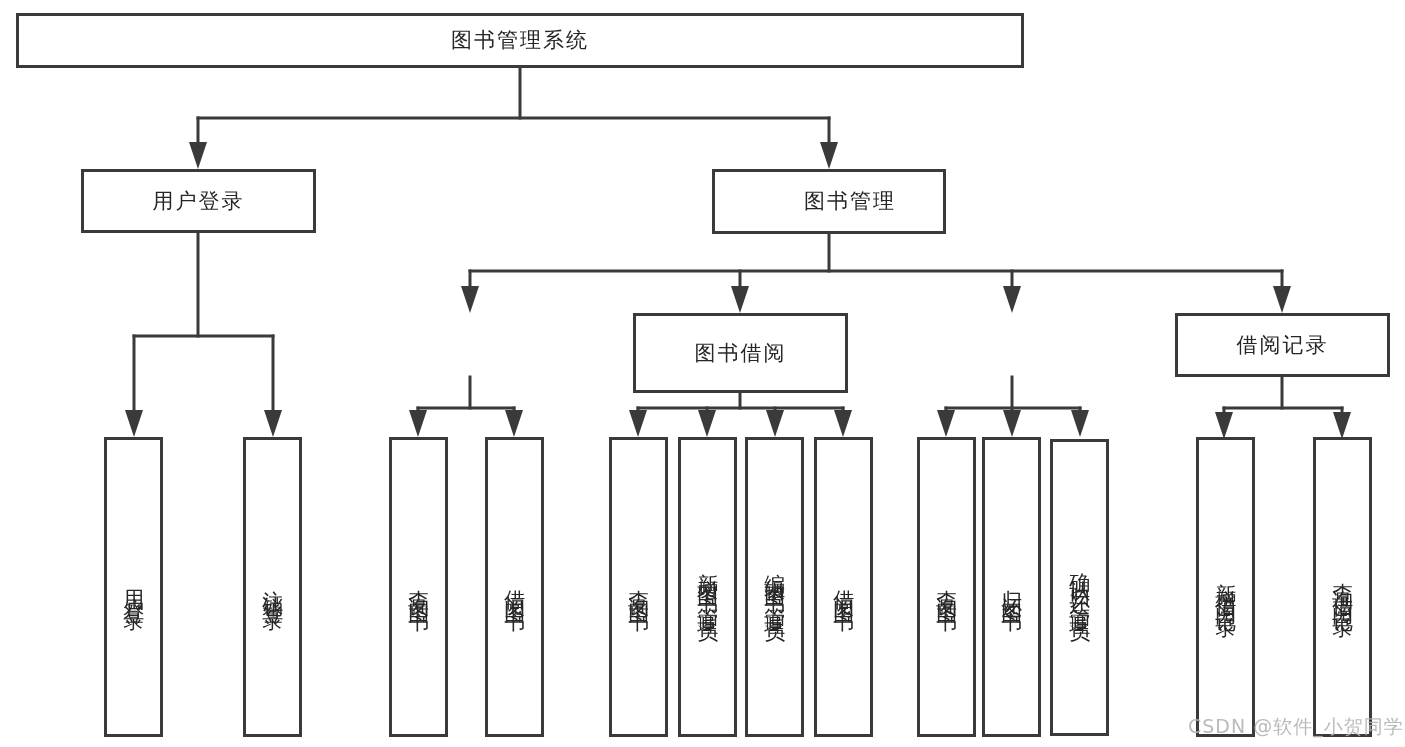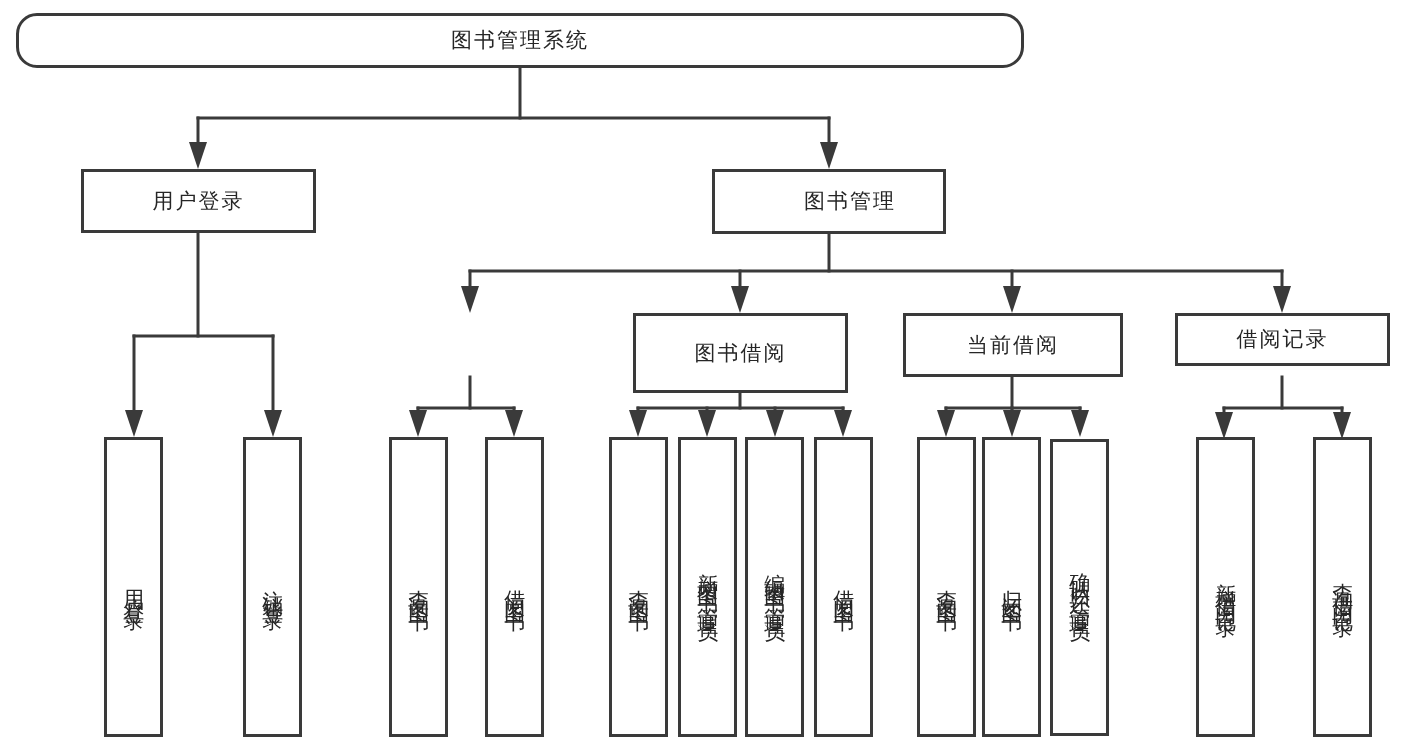--- a/index.html
+++ b/index.html
@@ -98,41 +98,41 @@
       <line x1="1080" y1="408" x2="1080" y2="427" stroke="#3a3a3a" stroke-width="3" stroke-linecap="square"></line>
       <polygon points="1080,437 1071,410 1089,410" fill="#3a3a3a"></polygon>
       <line x1="1282" y1="377" x2="1282" y2="408" stroke="#3a3a3a" stroke-width="3" stroke-linecap="square"></line>
       <line x1="1224" y1="408" x2="1342" y2="408" stroke="#3a3a3a" stroke-width="3" stroke-linecap="square"></line>
       <line x1="1224" y1="408" x2="1224" y2="429" stroke="#3a3a3a" stroke-width="3" stroke-linecap="square"></line>
       <polygon points="1224,439 1215,412 1233,412" fill="#3a3a3a"></polygon>
       <line x1="1342" y1="408" x2="1342" y2="429" stroke="#3a3a3a" stroke-width="3" stroke-linecap="square"></line>
       <polygon points="1342,439 1333,412 1351,412" fill="#3a3a3a"></polygon>
     </svg>
 
-  <div class="node" style="left:16px;top:13px;width:1008px;height:55px;border-radius:21px;">图书管理系统</div>
+  <div class="node" style="left:16px;top:13px;width:1008px;height:55px;">图书管理系统</div>
 
   <div class="node" style="left:81px;top:169px;width:235px;height:64px;">用户登录</div>
   <div class="node" style="left:712px;top:169px;width:234px;height:65px;padding-left:42px;">图书管理</div>
 
   <div class="node" style="left:633px;top:313px;width:215px;height:80px;">图书借阅</div>
-  <div class="node" style="left:903px;top:313px;width:220px;height:64px;">当前借阅</div>
-  <div class="node" style="left:1175px;top:313px;width:215px;height:53px;">借阅记录</div>
+  <div class="node" style="left:1175px;top:313px;width:215px;height:64px;">借阅记录</div>
 
   <div class="node vertical" style="left:104px;top:437px;width:59px;height:300px;">用户登录</div>
   <div class="node vertical" style="left:243px;top:437px;width:59px;height:300px;">注销登录</div>
 
   <div class="node vertical" style="left:389px;top:437px;width:59px;height:300px;">查询图书</div>
   <div class="node vertical" style="left:485px;top:437px;width:59px;height:300px;">借阅图书</div>
 
   <div class="node vertical" style="left:609px;top:437px;width:59px;height:300px;">查询图书</div>
   <div class="node vertical" style="left:678px;top:437px;width:59px;height:300px;">新增图书（管理员）</div>
   <div class="node vertical" style="left:745px;top:437px;width:59px;height:300px;">编辑图书（管理员）</div>
   <div class="node vertical" style="left:814px;top:437px;width:59px;height:300px;">借阅图书</div>
 
   <div class="node vertical" style="left:917px;top:437px;width:59px;height:300px;">查询图书</div>
   <div class="node vertical" style="left:982px;top:437px;width:59px;height:300px;">归还图书</div>
   <div class="node vertical" style="left:1050px;top:439px;width:59px;height:297px;">确认归还（管理员）</div>
 
   <div class="node vertical" style="left:1196px;top:437px;width:59px;height:300px;">新增借阅记录</div>
   <div class="node vertical" style="left:1313px;top:437px;width:59px;height:300px;">查询借阅记录</div>
 
+  <div class="watermark" style="left:1188px;top:714px;">CSDN @软件_小贺同学</div>
 
 </div>
 
 </body></html>

